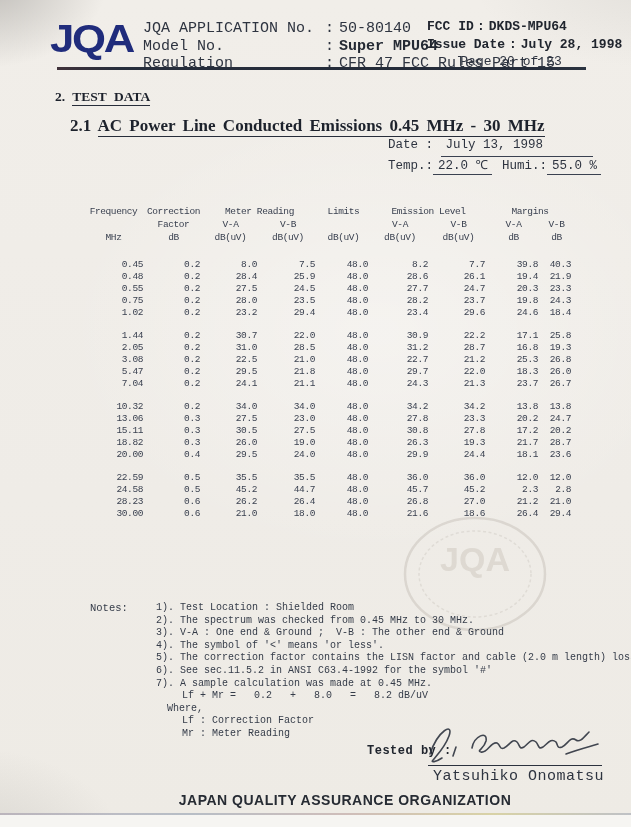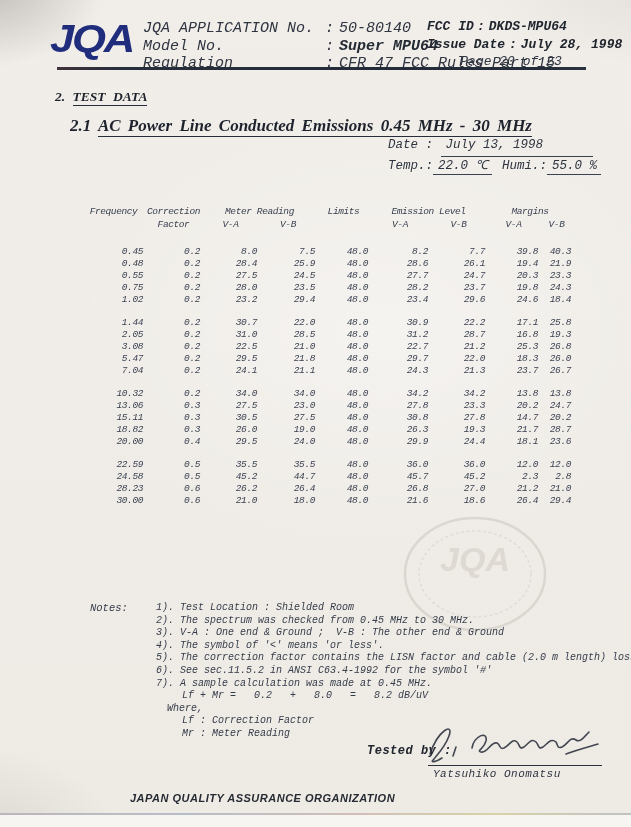--- a/index.html
+++ b/index.html
@@ -6,21 +6,20 @@
   body { margin:0; background:#cfcdc9; font-family:"Liberation Mono","DejaVu Sans Mono",monospace; }
   .page {
     position:relative; width:631px; height:827px; overflow:hidden;
     color:#3a414e;
     background:
       radial-gradient(ellipse 170px 120px at -2% -2%, rgba(110,108,105,.38), transparent 70%),
       radial-gradient(ellipse 220px 160px at -4% 104%, rgba(130,128,124,.22), transparent 70%),
       radial-gradient(ellipse 260px 120px at 104% -2%, rgba(150,148,144,.15), transparent 70%),
       radial-gradient(ellipse 420px 300px at 60% 40%, rgba(255,255,255,.35), transparent 75%),
       linear-gradient(#f1eee9 0%, #efece7 60%, #eeebe5 100%);
-    font-style: italic;
   }
 
   
   .logo {
     position:absolute; left:50px; top:22px;
     font-family:"Liberation Sans","DejaVu Sans",sans-serif;
     font-weight:800; font-size:39px; line-height:34px; letter-spacing:-2px;
     color:#202c7c; transform:scaleX(1.12); transform-origin:left;
   }
   .hdr-left  { position:absolute; left:143px; top:20px; font-size:15px; line-height:17.5px; color:#2e3440; }
@@ -67,26 +66,26 @@
   .notes-list { margin-left:66px; }
   .note-line { white-space:pre; }
   .note-line.ind1 { margin-left:26px; }
   .note-line.ind2 { margin-left:11px; }
   .note-line.ind3 { margin-left:26px; }
 
   
   .testedby { position:absolute; left:367px; top:744px; font-size:12px; font-weight:bold; color:#20252e; letter-spacing:.5px; }
   .sig-svg { position:absolute; left:416px; top:716px; }
   .sig-line { position:absolute; left:428px; top:765px; width:174px; height:0; border-bottom:1.6px solid #2c323e; }
-  .sig-name { position:absolute; left:433px; top:768px; font-size:11px; color:#2e3440; letter-spacing:.5px; }
-
-  
-  .footer { position:absolute; left:130px; top:792px; width:430px; text-align:left;
+  .sig-name { position:absolute; left:433px; top:768px; font-size:15px; color:#2e3440; letter-spacing:.5px; }
+
+  
+  .footer { position:absolute; left:130px; top:792px; width:430px; text-align:center;
             font-family:"Liberation Sans","DejaVu Sans",sans-serif;
-            font-size:11px; font-weight:bold; letter-spacing:.5px; color:#262b33; }
+            font-size:14px; font-weight:bold; letter-spacing:.5px; color:#262b33; }
   .edge-strip { position:absolute; left:0; top:815px; width:631px; height:12px; background:#f6f5f2; }
   .edge-line  { position:absolute; left:0; top:813px; width:631px; height:2px;
                 background:linear-gradient(90deg, rgba(150,140,160,.5), rgba(100,120,150,.4) 30%, rgba(160,120,120,.4) 55%, rgba(190,180,90,.45) 78%, rgba(120,130,150,.4)); }
 </style>
 </head>
 <body>
 
 <div class="page">
 
   <div class="logo">JQA</div>
@@ -167,20 +166,31 @@
         <th></th>
         <th>Factor</th>
         <th>V-A</th>
         <th>V-B</th>
         <th></th>
         <th>V-A</th>
         <th>V-B</th>
         <th>V-A</th>
         <th>V-B</th>
       </tr>
+      <tr>
+        <th>MHz</th>
+        <th>dB</th>
+        <th>dB(uV)</th>
+        <th>dB(uV)</th>
+        <th>dB(uV)</th>
+        <th>dB(uV)</th>
+        <th>dB(uV)</th>
+        <th>dB</th>
+        <th>dB</th>
+      </tr>
       <tr class="headgap">
           <td colspan="9"></td>
         </tr>
     </thead>
     <tbody>
         <tr>
           <td class="c1">0.45</td>
           <td class="c2">0.2</td>
           <td class="c3">8.0</td>
           <td class="c4">7.5</td>
@@ -318,21 +328,21 @@
           <td class="c9">24.7</td>
         </tr>
         <tr>
           <td class="c1">15.11</td>
           <td class="c2">0.3</td>
           <td class="c3">30.5</td>
           <td class="c4">27.5</td>
           <td class="c5">48.0</td>
           <td class="c6">30.8</td>
           <td class="c7">27.8</td>
-          <td class="c8">14.7</td>
+          <td class="c8">17.2</td>
           <td class="c9">20.2</td>
         </tr>
         <tr>
           <td class="c1">18.82</td>
           <td class="c2">0.3</td>
           <td class="c3">26.0</td>
           <td class="c4">19.0</td>
           <td class="c5">48.0</td>
           <td class="c6">26.3</td>
           <td class="c7">19.3</td>

